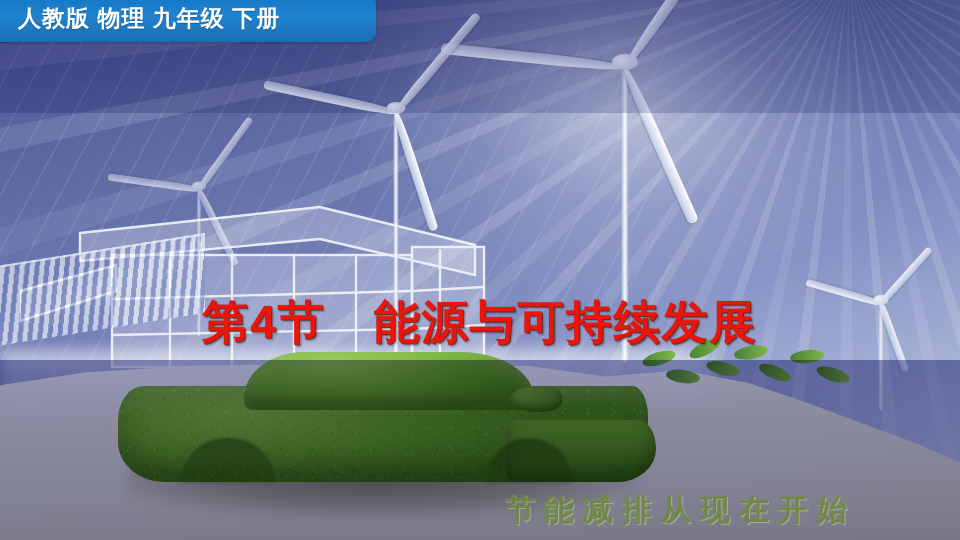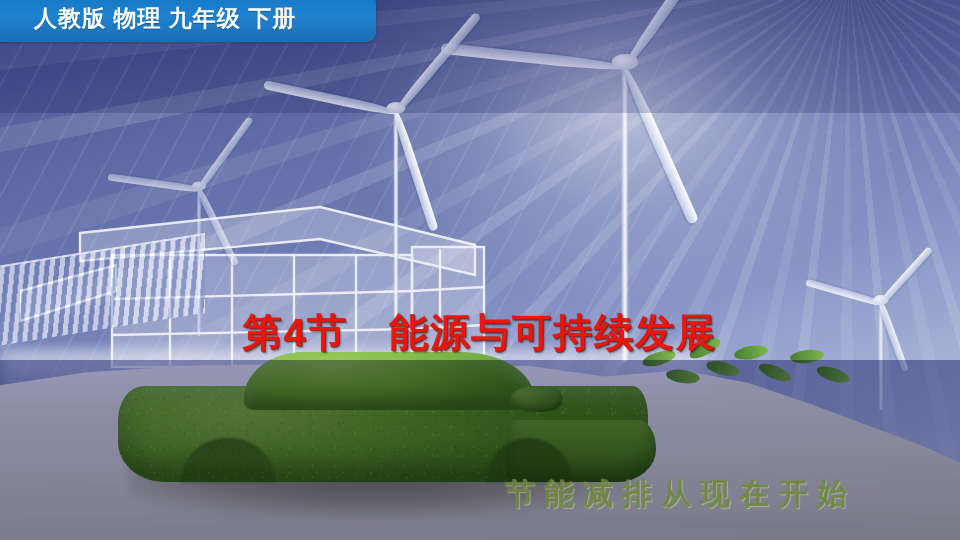--- a/index.html
+++ b/index.html
@@ -122,36 +122,36 @@
   .foliage{position:absolute;left:640px;top:336px;width:220px;height:90px;}
   .leaf{position:absolute;width:34px;height:13px;border-radius:50% 50% 50% 50%;
     background:linear-gradient(90deg,#3f7a22,#7ab83c);opacity:.9;}
 
   
   .badge{position:absolute;left:-16px;top:-6px;width:392px;height:48px;
     border-radius:10px;
     background:linear-gradient(180deg,#1277c6 0%, #1f82cf 45%, #1a6fb4 100%);
     box-shadow:0 1px 3px rgba(0,0,0,.22);
     display:flex;align-items:center;}
-  .badge-text{margin-left:50px;color:#fff;font-size:23px;font-weight:bold;
+  .badge-text{margin-left:34px;color:#fff;font-size:23px;font-weight:bold;
     letter-spacing:1px;white-space:nowrap;
     text-shadow:0 1px 1px rgba(0,0,0,.25);}
 
   
   .title-main,.title-sub{position:absolute;width:100%;text-align:center;
     color:#ee1409;font-weight:bold;white-space:nowrap;
     text-shadow:
       1px 1px 0 rgba(60,20,10,.55),
       2px 2px 2px rgba(40,15,8,.35),
       0 0 1px rgba(120,0,0,.6);}
   .title-main{top:145px;font-size:50px;letter-spacing:2px;}
-  .title-sub{top:306px;font-size:39px;letter-spacing:2px;}
-
-  
-  .slogan{position:absolute;left:505px;top:474px;font-size:30px;font-weight:bold;
+  .title-sub{top:292px;font-size:46px;letter-spacing:2px;}
+
+  
+  .slogan{position:absolute;left:505px;top:490px;font-size:30px;font-weight:bold;
     letter-spacing:9px;white-space:nowrap;
     color:#6f8a3a;opacity:.82;
     text-shadow:0 0 2px rgba(120,150,70,.6), 1px 1px 1px rgba(255,255,255,.5);
     filter:blur(.5px);}
 </style>
 </head>
 <body>
 
 <div class="stage">
 

